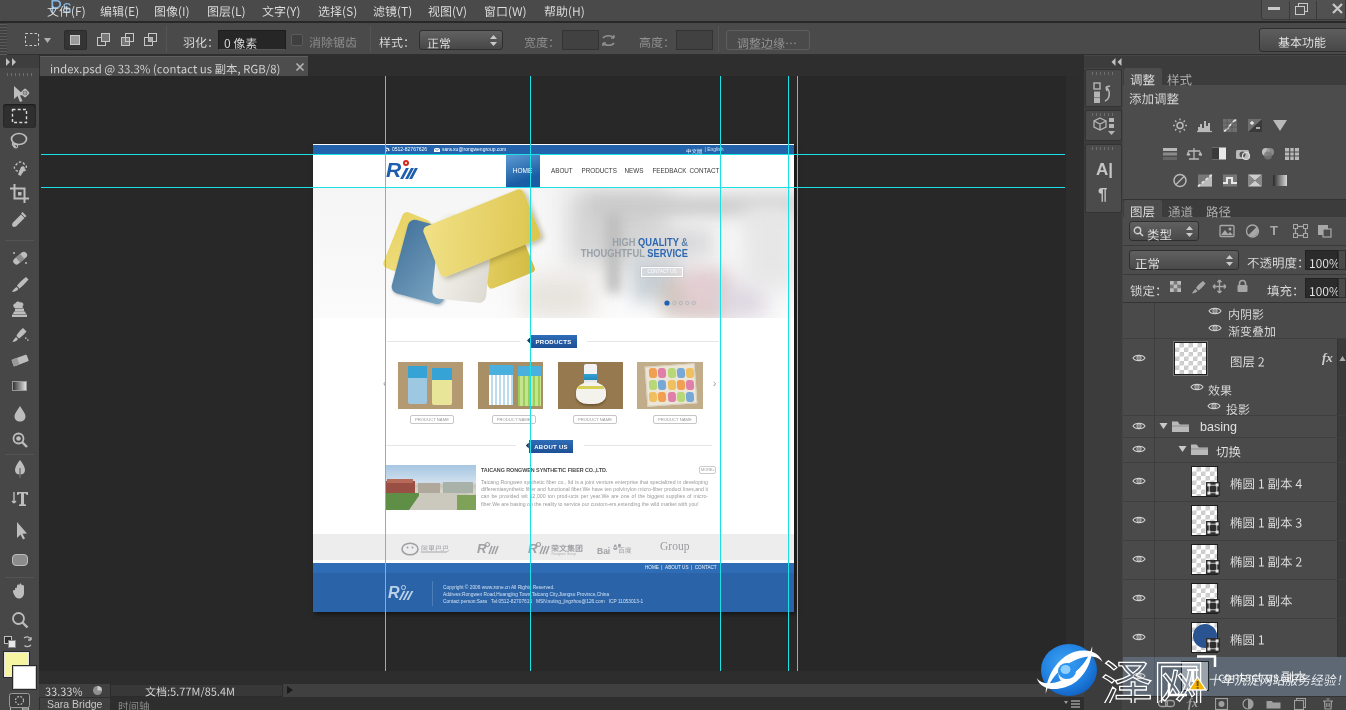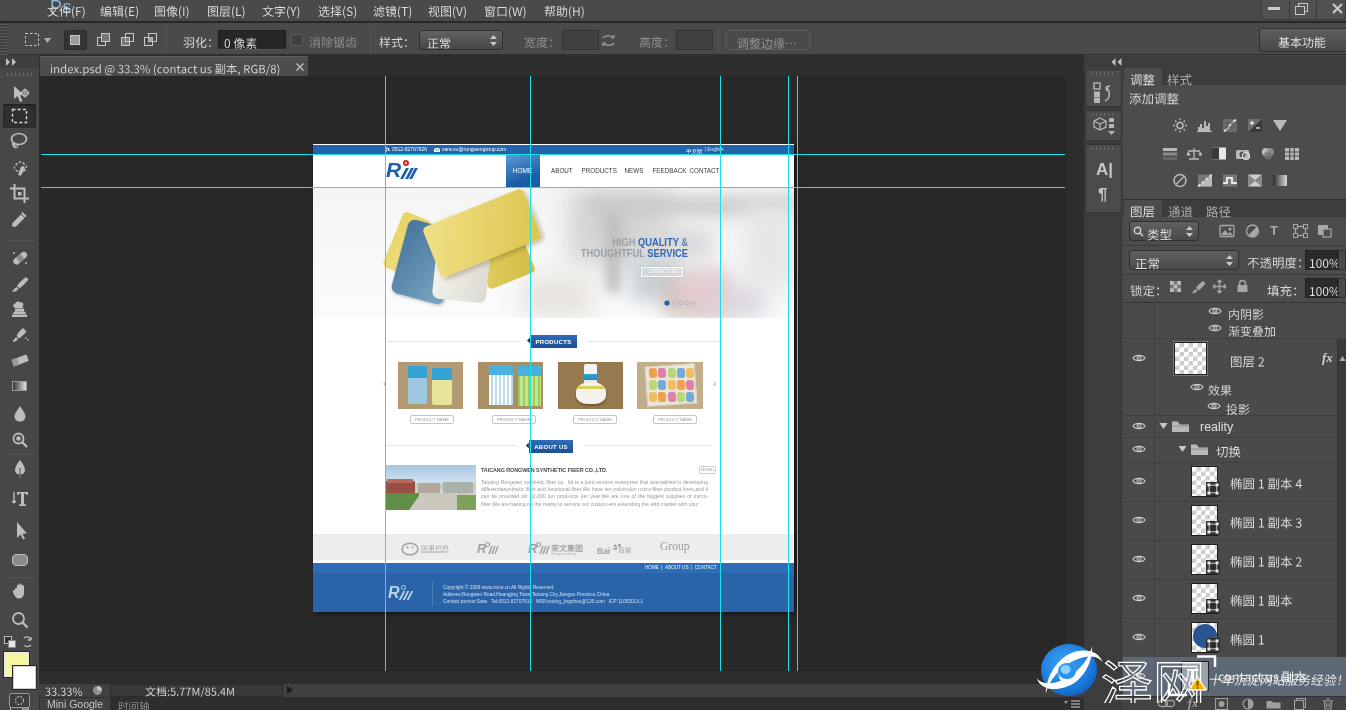--- a/index.html
+++ b/index.html
@@ -433,21 +433,21 @@
     </svg>
 <div style="position:absolute;left:110px;top:683.5px;width:173px;height:13px;background:#383838;border:1px solid #2c2c2c;"></div>
 <div style="position:absolute;left:145.0px;top:683.0px;line-height:0;"><svg width="90.0" height="15.4" viewBox="0 0 8180 1400" style="overflow:visible;">
         <path d="M423 337C453 386 485 453 497 494L580 467C566 426 531 361 501 313ZM50 496V570H206C265 722 344 853 447 960C337 1052 202 1120 36 1167C51 1185 75 1220 83 1238C250 1184 389 1112 502 1014C615 1114 751 1188 915 1233C928 1212 950 1180 967 1164C807 1124 671 1053 560 959C661 856 738 728 796 570H954V496ZM504 907C410 812 336 698 284 570H711C661 705 592 816 504 907Z M1851 384C1830 458 1788 563 1753 626L1813 645C1848 585 1891 487 1925 405ZM1397 409C1430 481 1469 578 1486 639L1551 613C1533 552 1493 459 1458 386ZM1193 320V534H1047V605H1181C1151 742 1088 900 1026 985C1038 1002 1056 1032 1065 1052C1113 985 1159 873 1193 759V1239H1264V736C1295 786 1332 848 1347 881L1393 823C1375 795 1291 678 1264 644V605H1390V534H1264V320ZM1369 1097V1169H1842V1231H1916V689H1694V323H1621V689H1392V762H1842V891H1404V959H1842V1097Z M2139 770C2175 770 2205 742 2205 700C2205 659 2175 630 2139 630C2102 630 2073 659 2073 700C2073 742 2102 770 2139 770ZM2139 1173C2175 1173 2205 1145 2205 1104C2205 1062 2175 1034 2139 1034C2102 1034 2073 1062 2073 1104C2073 1145 2102 1173 2139 1173Z M2540 1173C2663 1173 2780 1082 2780 922C2780 760 2680 688 2559 688C2515 688 2482 699 2449 717L2468 505H2744V427H2388L2364 769L2413 800C2455 772 2486 757 2535 757C2627 757 2687 819 2687 924C2687 1031 2618 1097 2531 1097C2446 1097 2392 1058 2351 1016L2305 1076C2355 1125 2425 1173 2540 1173Z M2972 1173C3008 1173 3038 1145 3038 1104C3038 1062 3008 1034 2972 1034C2935 1034 2906 1062 2906 1104C2906 1145 2935 1173 2972 1173Z M3309 1160H3404C3416 873 3447 702 3619 482V427H3160V505H3516C3372 705 3322 882 3309 1160Z M3864 1160H3959C3971 873 4002 702 4174 482V427H3715V505H4071C3927 705 3877 882 3864 1160Z M4322 1160H4405V754C4405 691 4399 602 4393 538H4397L4456 705L4595 1086H4657L4795 705L4854 538H4858C4853 602 4846 691 4846 754V1160H4932V427H4821L4681 819C4664 869 4649 921 4630 972H4626C4608 921 4592 869 4573 819L4433 427H4322Z M5044 1339H5111L5410 366H5344Z M5705 1173C5842 1173 5934 1090 5934 984C5934 883 5875 828 5811 791V786C5854 752 5908 686 5908 609C5908 496 5832 416 5707 416C5593 416 5506 491 5506 602C5506 679 5552 734 5605 771V775C5538 811 5471 880 5471 978C5471 1091 5569 1173 5705 1173ZM5755 762C5668 728 5589 689 5589 602C5589 531 5638 484 5706 484C5784 484 5830 541 5830 614C5830 668 5804 718 5755 762ZM5706 1105C5618 1105 5552 1048 5552 970C5552 900 5594 842 5653 804C5757 846 5847 882 5847 981C5847 1054 5791 1105 5706 1105Z M6242 1173C6365 1173 6482 1082 6482 922C6482 760 6382 688 6261 688C6217 688 6184 699 6151 717L6170 505H6446V427H6090L6066 769L6115 800C6157 772 6188 757 6237 757C6329 757 6389 819 6389 924C6389 1031 6320 1097 6233 1097C6148 1097 6094 1058 6053 1016L6007 1076C6057 1125 6127 1173 6242 1173Z M6674 1173C6710 1173 6740 1145 6740 1104C6740 1062 6710 1034 6674 1034C6637 1034 6608 1062 6608 1104C6608 1145 6637 1173 6674 1173Z M7153 1160H7239V958H7337V885H7239V427H7138L6833 898V958H7153ZM7153 885H6928L7095 635C7116 599 7136 562 7154 527H7158C7156 564 7153 624 7153 660Z M7469 1160H7552V754C7552 691 7546 602 7540 538H7544L7603 705L7742 1086H7804L7942 705L8001 538H8005C8000 602 7993 691 7993 754V1160H8079V427H7968L7828 819C7811 869 7796 921 7777 972H7773C7755 921 7739 869 7720 819L7580 427H7469Z" fill="#d8d8d8"></path>
       </svg></div>
 <svg class="abs" style="left:286px;top:685px" width="8" height="10">
       <path d="M1 1 L7 5 L1 9 Z" fill="#1a1a1a"></path>
     </svg>
 <div style="position:absolute;left:39px;top:697px;width:1045px;height:13px;background:#2e2e2e;"></div>
 <div style="position:absolute;left:40px;top:698px;width:70px;height:12px;background:#404040;"></div>
-<div class="abs" style="left:47px;top:698px;font-size:10.5px;color:#c6c6c6;line-height:12px;">Mini Google</div>
+<div class="abs" style="left:47px;top:698px;font-size:10.5px;color:#c6c6c6;line-height:12px;">Sara Bridge</div>
 <div style="position:absolute;left:118.0px;top:698.0px;line-height:0;"><svg width="31.5" height="14.7" viewBox="0 0 3000 1400" style="overflow:visible;">
         <path d="M474 708C527 785 595 891 627 952L693 914C659 853 590 751 536 675ZM324 758V986H153V758ZM324 691H153V472H324ZM81 404V1135H153V1054H394V404ZM764 325V520H440V594H764V1127C764 1147 756 1154 736 1154C714 1156 640 1156 562 1153C573 1175 585 1209 590 1230C690 1230 754 1229 790 1216C826 1204 840 1182 840 1127V594H962V520H840V325Z M1091 545V1240H1168V545ZM1106 369C1152 413 1204 476 1227 516L1289 476C1265 434 1211 375 1164 333ZM1379 865H1619V1000H1379ZM1379 669H1619V802H1379ZM1311 606V1062H1690V606ZM1352 376V447H1836V1149C1836 1162 1832 1166 1819 1167C1806 1167 1765 1168 1723 1166C1733 1185 1743 1217 1747 1235C1808 1235 1851 1235 1878 1223C1904 1210 1913 1191 1913 1149V376Z M2531 883H2663V1116H2531ZM2531 816V601H2663V816ZM2860 883V1116H2732V883ZM2860 816H2732V601H2860ZM2660 321V533H2463V1240H2531V1184H2860V1234H2930V533H2735V321ZM2084 828C2093 820 2123 814 2158 814H2255V957L2044 993L2060 1066L2255 1028V1235H2322V1014L2427 993L2423 927L2322 945V814H2418V746H2322V591H2255V746H2151C2180 676 2209 593 2233 506H2417V436H2251C2259 402 2267 368 2273 335L2200 320C2195 358 2187 398 2179 436H2052V506H2162C2141 588 2119 656 2109 681C2092 725 2078 757 2061 762C2069 780 2081 814 2084 828Z" fill="#8f8f8f"></path>
       </svg></div>
 <svg class="abs" style="left:1062px;top:699px" width="20" height="10">
       <path d="M2 2 L6 2 L4 5 Z" fill="#9a9a9a"></path>
       <path d="M9 2 h9 M9 5 h9 M9 8 h9" stroke="#9a9a9a" stroke-width="1.4"></path>
     </svg>
 <div style="position:absolute;left:1084px;top:55px;width:262px;height:655px;background:#454545;"></div>
 <div style="position:absolute;left:1084px;top:56px;width:262px;height:12px;background:#3c3c3c;"></div>
 <svg class="abs" style="left:1110px;top:58px" width="14" height="8">
@@ -725,21 +725,21 @@
         <circle cx="7" cy="5" r="0.8" fill="#cfcfcf"></circle>
       </svg></div>
 <div class="abs" style="left:1159px;top:422px;line-height:0;"><svg width="9" height="8" viewBox="0 0 9 8">
         <path d="M0.5 1 L8.5 1 L4.5 7 Z" fill="#c9c9c9"></path>
       </svg></div>
 <div class="abs" style="left:1171px;top:419.5px;line-height:0;"><svg width="19" height="13" viewBox="0 0 19 13">
         <path d="M1 3 L1 12 L18 12 L18 4.5 L9 4.5 L7.5 3 Z" fill="#b9b9b9"></path>
         <path d="M1 3 L1 1.5 L6.5 1.5 L8 3" fill="#b9b9b9"></path>
         <rect x="1" y="5.5" width="17" height="1" fill="#8f8f8f"></rect>
       </svg></div>
-<div class="abs" style="left:1200px;top:419.5px;font-size:12.5px;color:#e0e0e0;line-height:14px;">reality</div>
+<div class="abs" style="left:1200px;top:419.5px;font-size:12.5px;color:#e0e0e0;line-height:14px;">basing</div>
 <div class="abs" style="left:1132px;top:444.0px;line-height:0;"><svg width="14" height="10" viewBox="0 0 14 10">
         <path d="M1 5 C3 1.5,11 1.5,13 5 C11 8.5,3 8.5,1 5 Z" fill="none" stroke="#cfcfcf" stroke-width="1.1"></path>
         <circle cx="7" cy="5" r="2.1" fill="none" stroke="#cfcfcf" stroke-width="1"></circle>
         <circle cx="7" cy="5" r="0.8" fill="#cfcfcf"></circle>
       </svg></div>
 <div class="abs" style="left:1178px;top:445px;line-height:0;"><svg width="9" height="8" viewBox="0 0 9 8">
         <path d="M0.5 1 L8.5 1 L4.5 7 Z" fill="#c9c9c9"></path>
       </svg></div>
 <div class="abs" style="left:1190px;top:442.5px;line-height:0;"><svg width="19" height="13" viewBox="0 0 19 13">
         <path d="M1 3 L1 12 L18 12 L18 4.5 L9 4.5 L7.5 3 Z" fill="#b9b9b9"></path>

